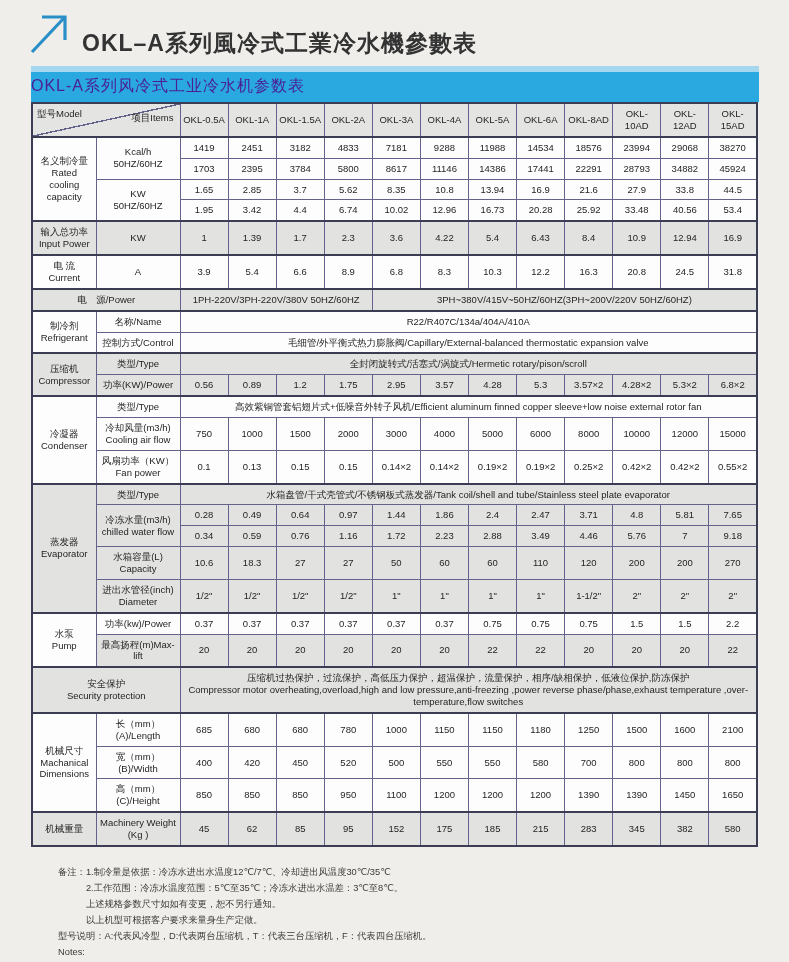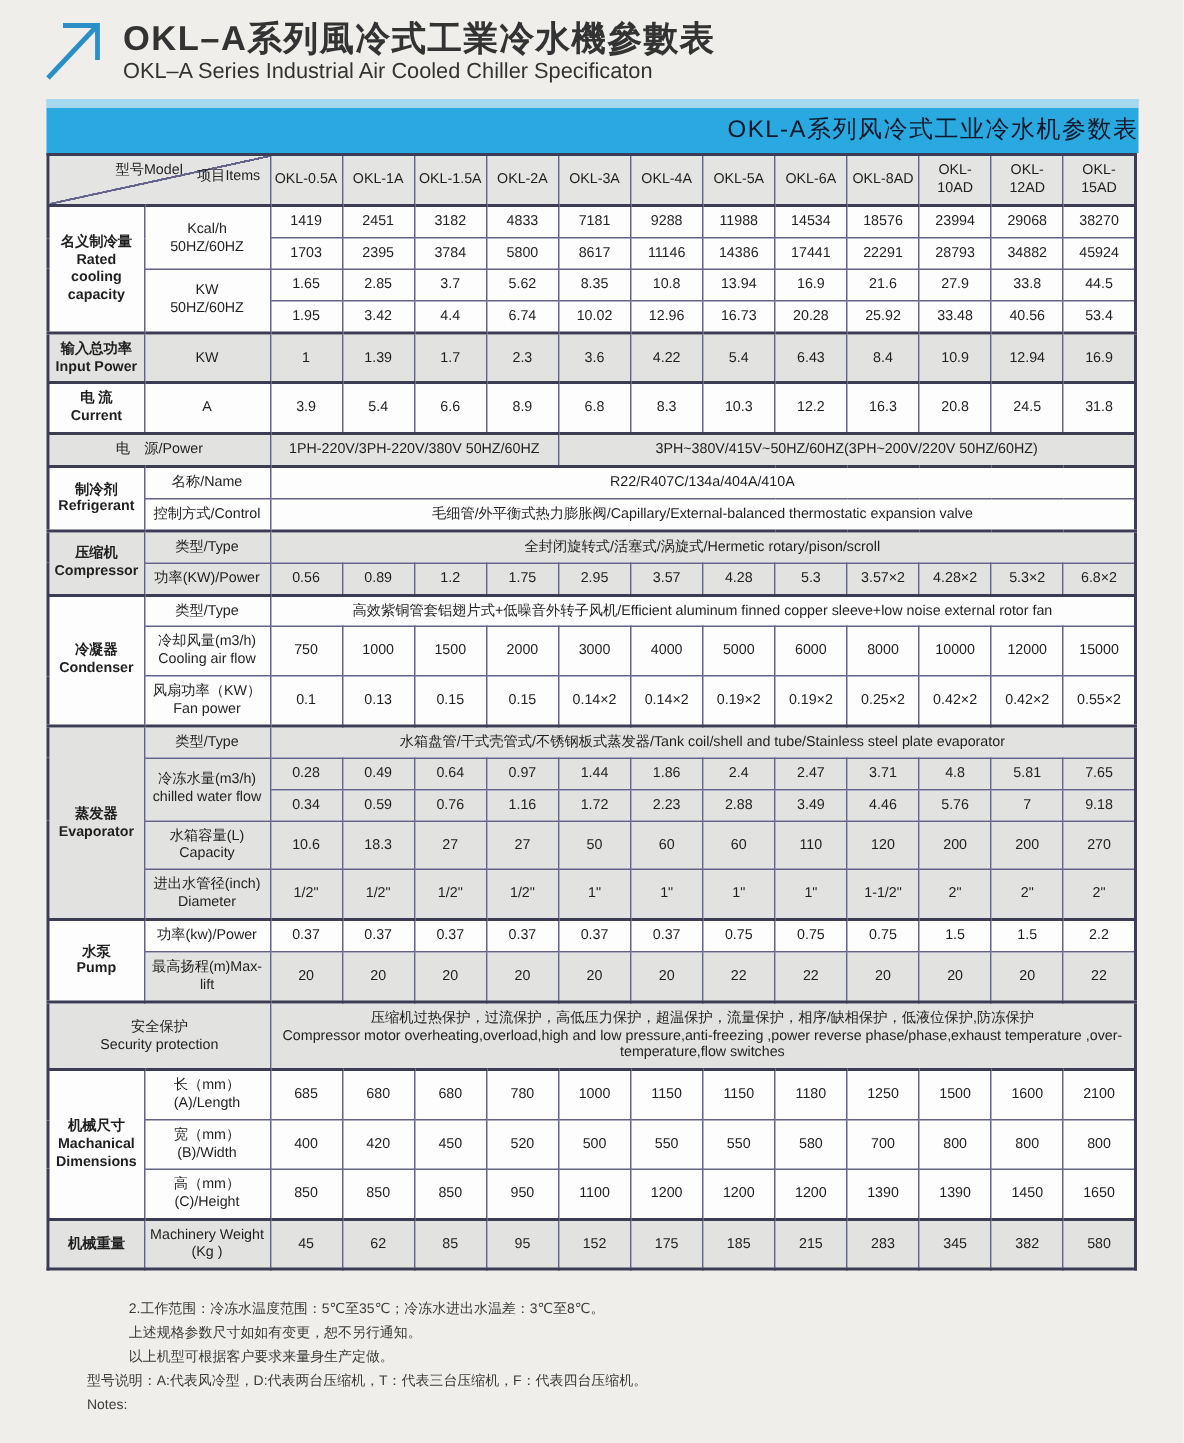--- a/index.html
+++ b/index.html
@@ -14,21 +14,21 @@
   .page-header { display:flex; align-items:flex-end; padding:10px 0 6px 28px; }
   .logo { width:44px; height:46px; flex:0 0 44px; margin-right:10px; }
   .titles { padding-top:2px; }
   .title-zh { font-size:23px; font-weight:bold; color:#333; letter-spacing:1px; line-height:1.15; }
   .title-en { font-size:14.5px; color:#333; margin-top:2px; }
 
   
   .table-wrap { margin:4px 30px 0 31px; }
   .tbl-strip { height:5px; background:#a5d8ef; border:1px solid #a5d8ef; border-bottom:none; }
   .tbl-title {
-    background:#29a9e0; color:#0f172a; text-align:right;
+    background:#29a9e0; color:#4c1d95; text-align:left;
     font-size:16px; padding:4px 0 5px 0; letter-spacing:1px;
   }
   table.spec {
     border-collapse:collapse; table-layout:fixed; width:727px;
     background:#fdfdfd;
     border:2px solid #3c3c55;
   }
   table.spec col.c1 { width:64px; }
   table.spec col.c2 { width:84px; }
   table.spec th, table.spec td {
@@ -38,23 +38,23 @@
     overflow:hidden;
   }
   tr.st > th, tr.st > td { border-top:2px solid #3c3c55; }
   tr.g > td { background:#e2e2e1; }
   th.mh { background:#e4e4e3; font-weight:normal; font-size:9.5px; padding:8px 0; }
   th.corner { background:#e4e4e3; position:relative; font-weight:normal;
     background-image:linear-gradient(to bottom right,
       transparent calc(50% - 0.7px), #62628a calc(50% - 0.7px),
       #62628a calc(50% + 0.7px), transparent calc(50% + 0.7px));
   }
-  th.corner .c-model { position:absolute; left:4px; top:4px; font-size:9.5px;margin-left:40px; }
+  th.corner .c-model { position:absolute; left:4px; top:4px; font-size:9.5px; }
   th.corner .c-items { position:absolute; right:6px; top:8px; font-size:9.5px; }
-  td.sec  { font-size:9.5px; padding:3px 1px;font-weight:bold; }
+  td.sec  { font-size:9.5px; padding:3px 1px; }
   td.item { font-size:9.5px; padding:4px 1px; }
   td.merge{ font-size:9.5px; }
   td.d    { font-size:10px; padding:7px 1px; }
   td.spn  { font-size:9.5px; padding:3px 2px; }
   td.secu { text-align:left; padding:5px 8px; line-height:1.55; font-size:9.5px; }
 
   
   .notes { margin:18px 30px 0 58px; }
   .note-line {
     font-size:9.3px; color:#3a3a3a; line-height:1.72;
@@ -66,21 +66,20 @@
 
 <div class="page-header">
   <svg class="logo" viewBox="0 0 44 46">
     <g fill="none" stroke="#2a8fc7" stroke-width="3.2">
       <line x1="4" y1="42" x2="36" y2="8"></line>
       <polyline points="14,7 37,7 37,30" fill="none"></polyline>
     </g>
   </svg>
   <div class="titles">
     <div class="title-zh">OKL–A系列風冷式工業冷水機參數表</div>
-    <div class="title-en">OKL–A Series Industrial Air Cooled Chiller Specificaton</div>
   </div>
 </div>
 
 <div class="table-wrap">
   <div class="tbl-strip"></div>
   <div class="tbl-title">OKL-A系列风冷式工业冷水机参数表</div>
   <table class="spec">
     <colgroup>
       <col class="c1">
         <col class="c2">
@@ -437,18 +436,19 @@
           <td class="d">283</td>
           <td class="d">345</td>
           <td class="d">382</td>
           <td class="d">580</td>
         </tr>
       </tbody>
   </table>
 </div>
 
 <div class="notes" id="notes">
+    <div class="note-line">备注：1.制冷量是依据：冷冻水进出水温度12℃/7℃、冷却进出风温度30℃/35℃</div>
     <div class="note-line">　　　2.工作范围：冷冻水温度范围：5℃至35℃；冷冻水进出水温差：3℃至8℃。</div>
     <div class="note-line">　　　上述规格参数尺寸如如有变更，恕不另行通知。</div>
     <div class="note-line">　　　以上机型可根据客户要求来量身生产定做。</div>
     <div class="note-line">型号说明：A:代表风冷型，D:代表两台压缩机，T：代表三台压缩机，F：代表四台压缩机。</div>
     <div class="note-line">Notes:</div>
   </div>
 
 </body></html>

